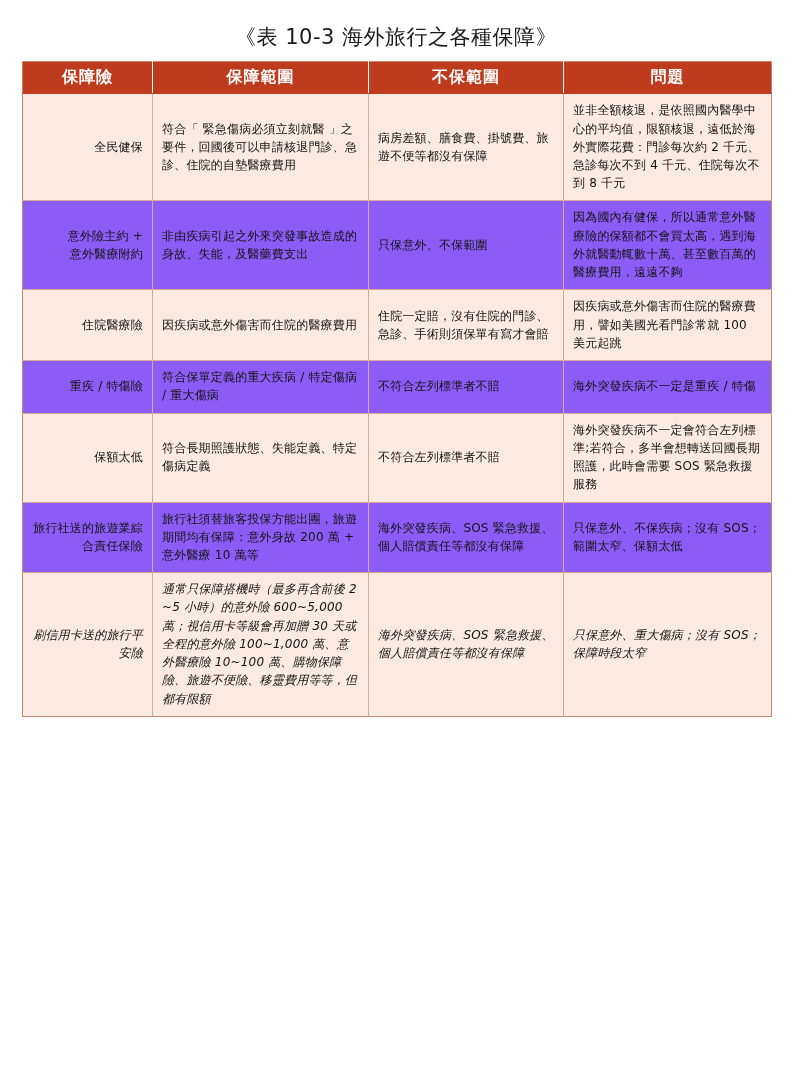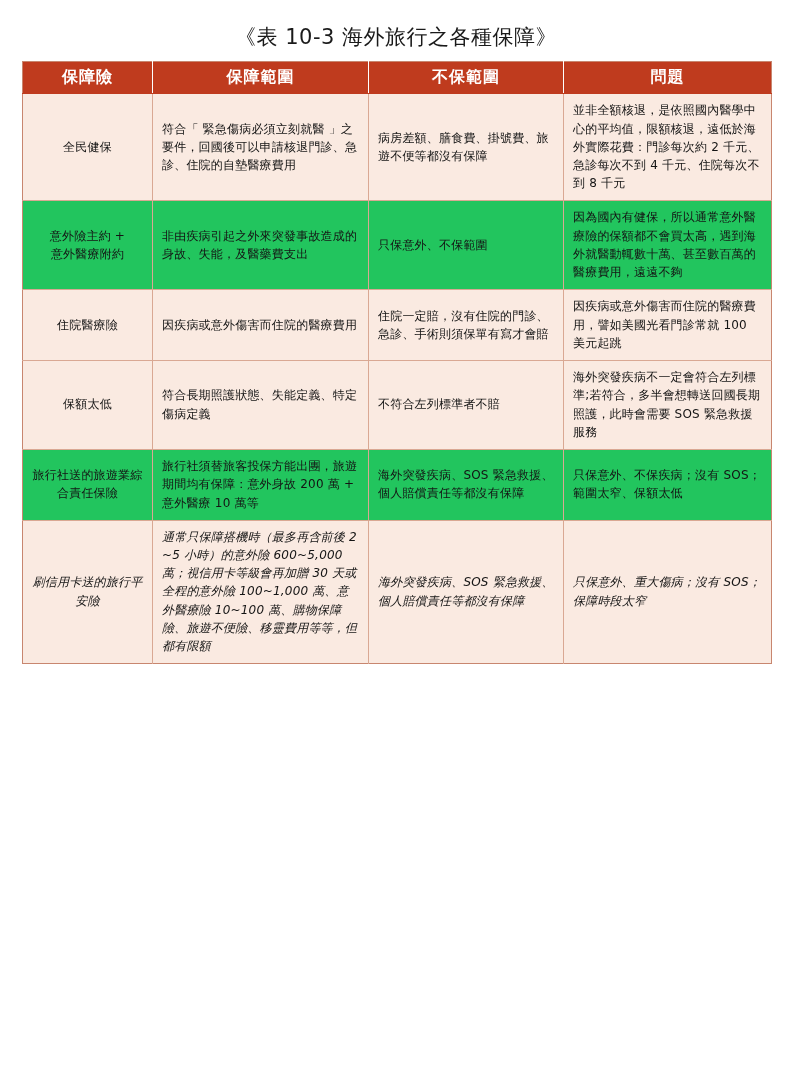--- a/index.html
+++ b/index.html
@@ -65,24 +65,24 @@
     border-right: 1px solid #d9a893;
     border-bottom: 1px solid #d9a893;
     line-height: 1.52;
     letter-spacing: 0.2px;
     word-break: break-all;
   }
   tbody td:last-child { border-right: none; }
   tbody tr:last-child td { border-bottom: none; font-style: italic; }
 
   tbody tr.shade td { background: #faeae1; }
-  tbody tr.plain td { background: #22c55e; }
+  tbody tr.plain td { background: #8b5cf6; }
 
   td.col-name {
-    text-align: center;
+    text-align: right;
   }
   td.col-scope, td.col-exclude, td.col-issue {
     text-align: left;
   }
 </style>
 </head>
 <body>
 
 <div class="page">
 
@@ -120,20 +120,26 @@
           <td class="col-issue">因為國內有健保，所以通常意外醫療險的保額都不會買太高，遇到海外就醫動輒數十萬、甚至數百萬的醫療費用，遠遠不夠</td>
         </tr>
 
         <tr class="shade">
           <td class="col-name">住院醫療險</td>
           <td class="col-scope">因疾病或意外傷害而住院的醫療費用</td>
           <td class="col-exclude">住院一定賠，沒有住院的門診、急診、手術則須保單有寫才會賠</td>
           <td class="col-issue">因疾病或意外傷害而住院的醫療費用，譬如美國光看門診常就 100 美元起跳</td>
         </tr>
 
+        <tr class="plain">
+          <td class="col-name">重疾 / 特傷險</td>
+          <td class="col-scope">符合保單定義的重大疾病 / 特定傷病 / 重大傷病</td>
+          <td class="col-exclude">不符合左列標準者不賠</td>
+          <td class="col-issue">海外突發疾病不一定是重疾 / 特傷</td>
+        </tr>
 
         <tr class="shade">
           <td class="col-name">保額太低</td>
           <td class="col-scope">符合長期照護狀態、失能定義、特定傷病定義</td>
           <td class="col-exclude">不符合左列標準者不賠</td>
           <td class="col-issue">海外突發疾病不一定會符合左列標準;若符合，多半會想轉送回國長期照護，此時會需要 SOS 緊急救援服務</td>
         </tr>
 
         <tr class="plain">
           <td class="col-name">旅行社送的旅遊業綜合責任保險</td>

